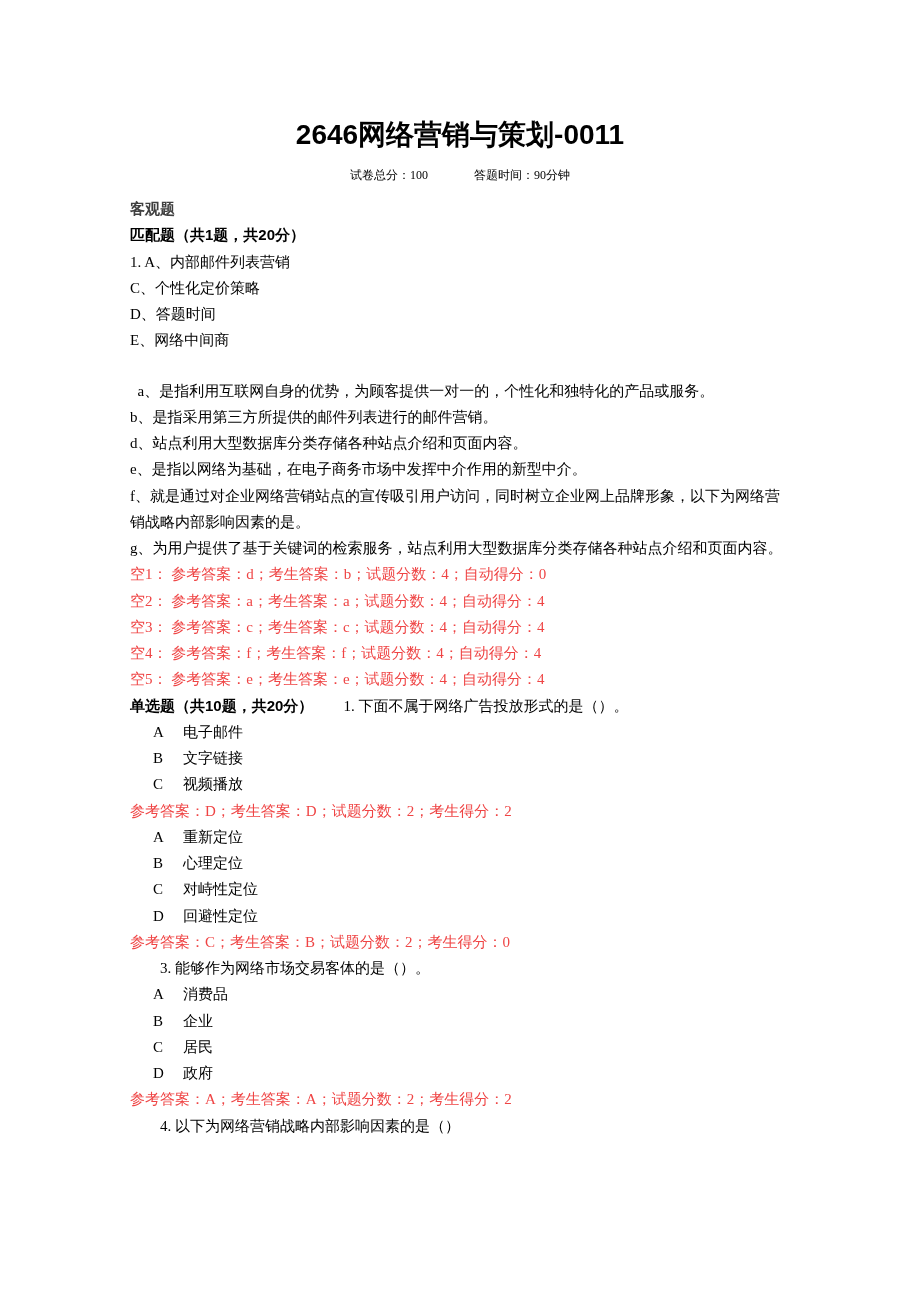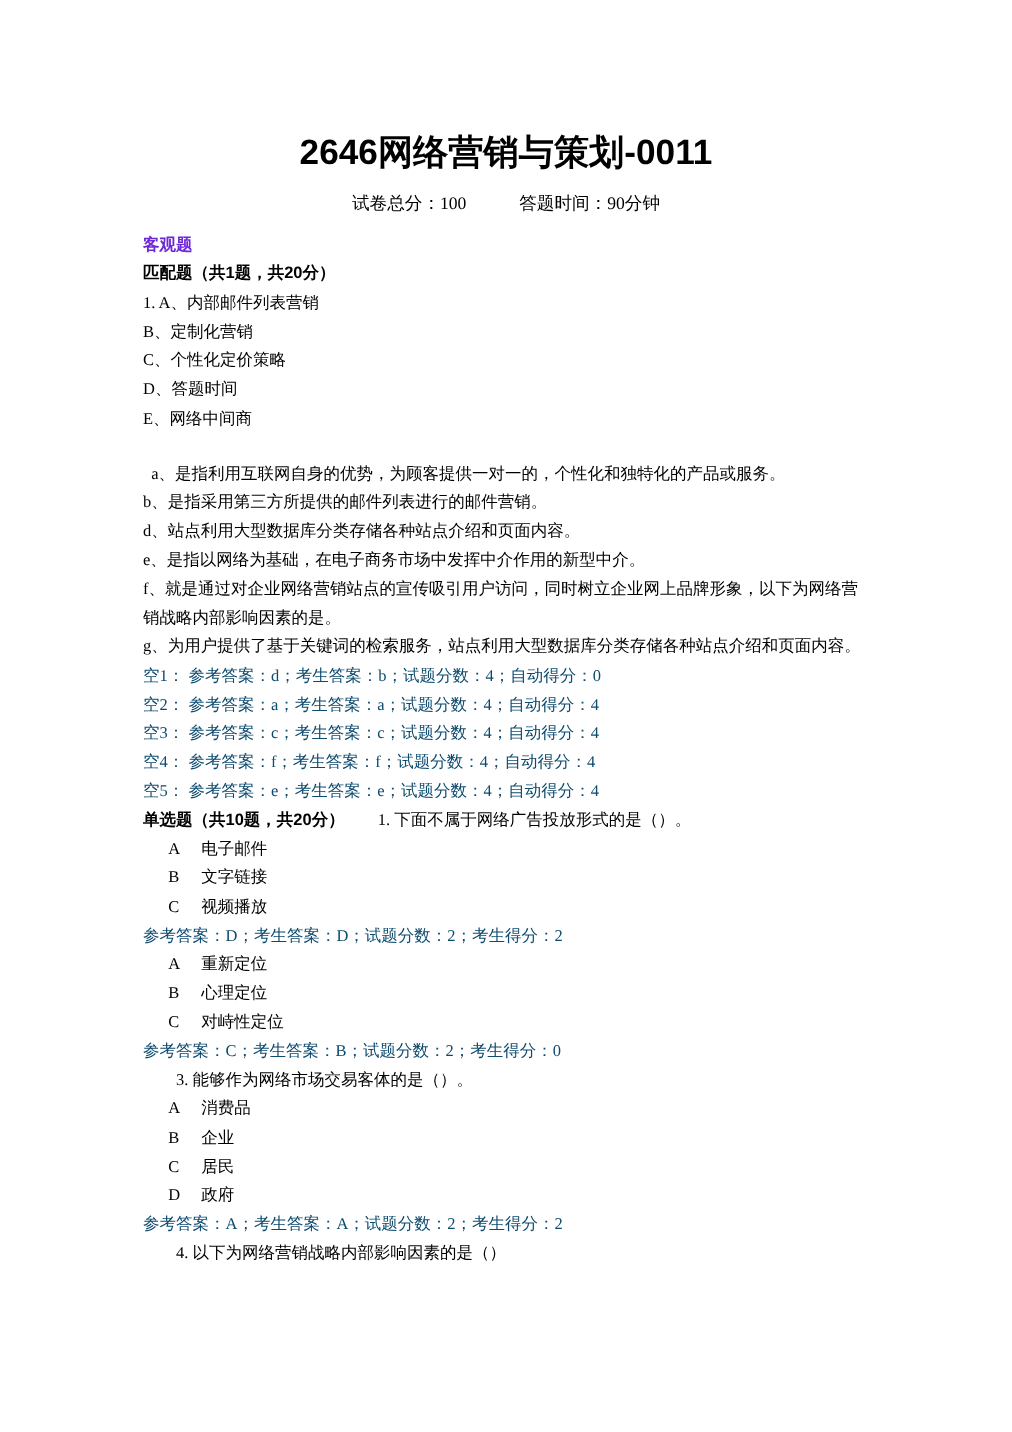--- a/index.html
+++ b/index.html
@@ -8,43 +8,43 @@
       min-height: 1302px;
       background: #fff;
       font-family: "SimSun", "宋体", serif;
       padding: 110px 130px 60px 130px;
       font-size: 15px;
       line-height: 1.75;
       color: #000;
     }
     .title {
       text-align: center;
-      font-size: 32px;
+      font-size: 28px;
       font-weight: bold;
       font-family: "Microsoft YaHei", "SimHei", sans-serif;
       margin-bottom: 6px;
     }
     .meta {
       text-align: center;
-      font-size: 16px;
+      font-size: 12px;
       margin-bottom: 10px;
     }
     .meta span { display: inline-block; }
     .meta .gap { width: 40px; }
     .section-header {
-      color: #6d28d9;
+      color: #404040;
       font-weight: bold;
       font-family: "SimHei", "Microsoft YaHei", sans-serif;
     }
     .sub-header {
       font-weight: bold;
       font-family: "SimHei", "Microsoft YaHei", sans-serif;
     }
     .answer-line {
-      color: #0c4a6e;
+      color: #ef4444;
     }
     .indent {
       text-indent: 2em;
     }
     .option {
       padding-left: 0;
       margin-left: 23px;
     }
     .option .letter {
       display: inline-block;
@@ -68,21 +68,20 @@
     <span>答题时间：90分钟</span>
   </div>
 
   <div class="section-header">客观题</div>
 
   <div class="sub-header">匹配题（共1题，共20分）</div>
 
   <div>
     <span>1. </span><span>A、内部邮件列表营销</span>
   </div>
-  <div>B、定制化营销</div>
   <div>C、个性化定价策略</div>
   <div>D、答题时间</div>
   <div>E、网络中间商</div>
 
   <div style="height: 1.6em;"></div>
 
   <div style="white-space: pre-wrap;">  a、是指利用互联网自身的优势，为顾客提供一对一的，个性化和独特化的产品或服务。</div>
   <div>b、是指采用第三方所提供的邮件列表进行的邮件营销。</div>
   <div>d、站点利用大型数据库分类存储各种站点介绍和页面内容。</div>
   <div>e、是指以网络为基础，在电子商务市场中发挥中介作用的新型中介。</div>
@@ -101,20 +100,21 @@
   </div>
 
   <div class="option"><span class="letter">A</span><span>电子邮件</span></div>
   <div class="option"><span class="letter">B</span><span>文字链接</span></div>
   <div class="option"><span class="letter">C</span><span>视频播放</span></div>
   <div class="answer-line">参考答案：D；考生答案：D；试题分数：2；考生得分：2</div>
 
   <div class="option"><span class="letter">A</span><span>重新定位</span></div>
   <div class="option"><span class="letter">B</span><span>心理定位</span></div>
   <div class="option"><span class="letter">C</span><span>对峙性定位</span></div>
+  <div class="option"><span class="letter">D</span><span>回避性定位</span></div>
   <div class="answer-line">参考答案：C；考生答案：B；试题分数：2；考生得分：0</div>
 
   <div class="indent">3.  能够作为网络市场交易客体的是（）。</div>
   <div class="option"><span class="letter">A</span><span>消费品</span></div>
   <div class="option"><span class="letter">B</span><span>企业</span></div>
   <div class="option"><span class="letter">C</span><span>居民</span></div>
   <div class="option"><span class="letter">D</span><span>政府</span></div>
   <div class="answer-line">参考答案：A；考生答案：A；试题分数：2；考生得分：2</div>
 
   <div class="indent">4.  以下为网络营销战略内部影响因素的是（）</div>

